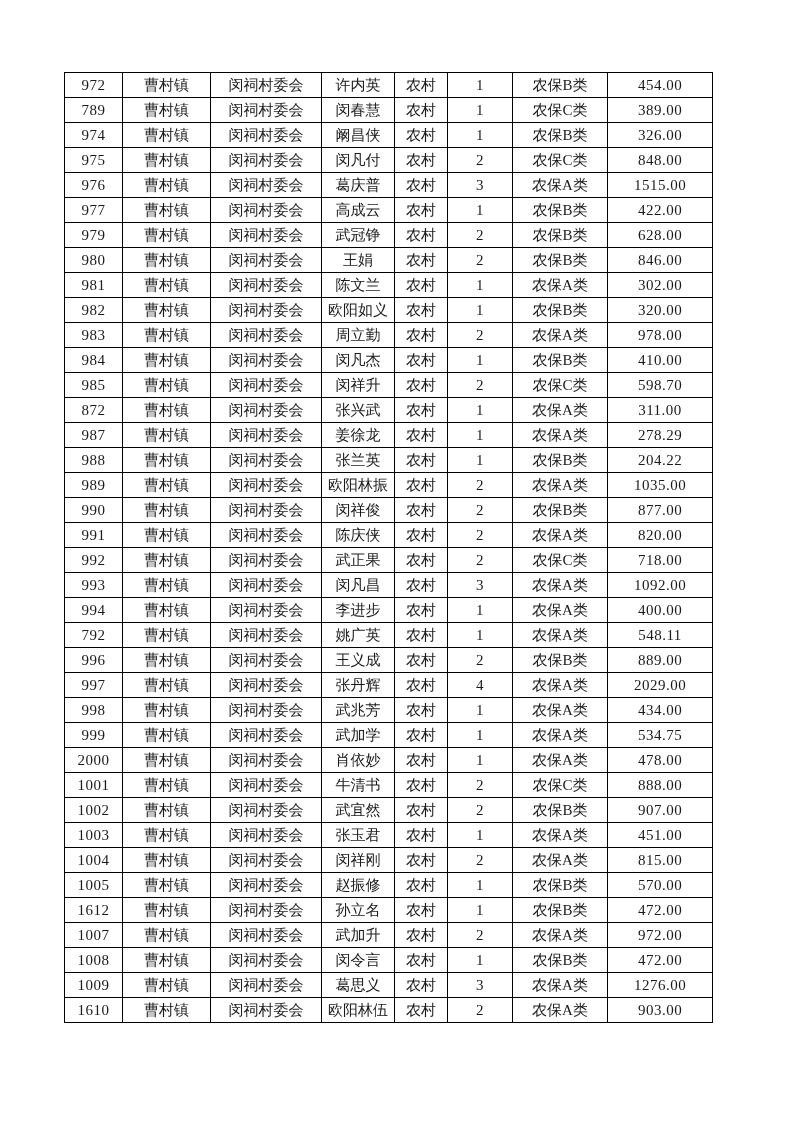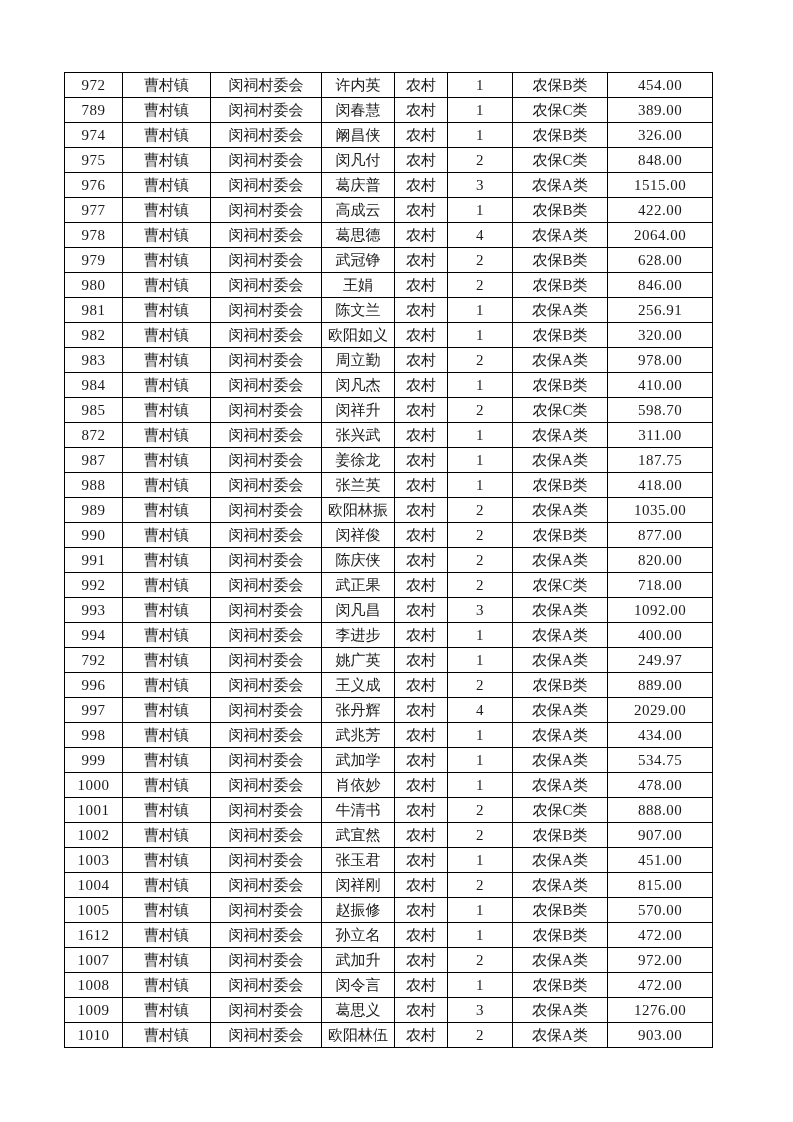--- a/index.html
+++ b/index.html
@@ -109,30 +109,20 @@
     <td class="num">977</td>
     <td>曹村镇</td>
     <td>闵祠村委会</td>
     <td>高成云</td>
     <td>农村</td>
     <td class="num">1</td>
     <td>农保B类</td>
     <td class="num">422.00</td>
   </tr>
         <tr>
-    <td class="num">978</td>
-    <td>曹村镇</td>
-    <td>闵祠村委会</td>
-    <td>葛思德</td>
-    <td>农村</td>
-    <td class="num">4</td>
-    <td>农保A类</td>
-    <td class="num">2064.00</td>
-  </tr>
-        <tr>
     <td class="num">979</td>
     <td>曹村镇</td>
     <td>闵祠村委会</td>
     <td>武冠铮</td>
     <td>农村</td>
     <td class="num">2</td>
     <td>农保B类</td>
     <td class="num">628.00</td>
   </tr>
         <tr>
@@ -146,21 +136,21 @@
     <td class="num">846.00</td>
   </tr>
         <tr>
     <td class="num">981</td>
     <td>曹村镇</td>
     <td>闵祠村委会</td>
     <td>陈文兰</td>
     <td>农村</td>
     <td class="num">1</td>
     <td>农保A类</td>
-    <td class="num">256.91</td>
+    <td class="num">302.00</td>
   </tr>
         <tr>
     <td class="num">982</td>
     <td>曹村镇</td>
     <td>闵祠村委会</td>
     <td>欧阳如义</td>
     <td>农村</td>
     <td class="num">1</td>
     <td>农保B类</td>
     <td class="num">320.00</td>
@@ -206,31 +196,31 @@
     <td class="num">311.00</td>
   </tr>
         <tr>
     <td class="num">987</td>
     <td>曹村镇</td>
     <td>闵祠村委会</td>
     <td>姜徐龙</td>
     <td>农村</td>
     <td class="num">1</td>
     <td>农保A类</td>
-    <td class="num">187.75</td>
+    <td class="num">278.29</td>
   </tr>
         <tr>
     <td class="num">988</td>
     <td>曹村镇</td>
     <td>闵祠村委会</td>
     <td>张兰英</td>
     <td>农村</td>
     <td class="num">1</td>
     <td>农保B类</td>
-    <td class="num">418.00</td>
+    <td class="num">204.22</td>
   </tr>
         <tr>
     <td class="num">989</td>
     <td>曹村镇</td>
     <td>闵祠村委会</td>
     <td>欧阳林振</td>
     <td>农村</td>
     <td class="num">2</td>
     <td>农保A类</td>
     <td class="num">1035.00</td>
@@ -286,21 +276,21 @@
     <td class="num">400.00</td>
   </tr>
         <tr>
     <td class="num">792</td>
     <td>曹村镇</td>
     <td>闵祠村委会</td>
     <td>姚广英</td>
     <td>农村</td>
     <td class="num">1</td>
     <td>农保A类</td>
-    <td class="num">249.97</td>
+    <td class="num">548.11</td>
   </tr>
         <tr>
     <td class="num">996</td>
     <td>曹村镇</td>
     <td>闵祠村委会</td>
     <td>王义成</td>
     <td>农村</td>
     <td class="num">2</td>
     <td>农保B类</td>
     <td class="num">889.00</td>
@@ -329,21 +319,21 @@
     <td class="num">999</td>
     <td>曹村镇</td>
     <td>闵祠村委会</td>
     <td>武加学</td>
     <td>农村</td>
     <td class="num">1</td>
     <td>农保A类</td>
     <td class="num">534.75</td>
   </tr>
         <tr>
-    <td class="num">1000</td>
+    <td class="num">2000</td>
     <td>曹村镇</td>
     <td>闵祠村委会</td>
     <td>肖依妙</td>
     <td>农村</td>
     <td class="num">1</td>
     <td>农保A类</td>
     <td class="num">478.00</td>
   </tr>
         <tr>
     <td class="num">1001</td>
@@ -429,21 +419,21 @@
     <td class="num">1009</td>
     <td>曹村镇</td>
     <td>闵祠村委会</td>
     <td>葛思义</td>
     <td>农村</td>
     <td class="num">3</td>
     <td>农保A类</td>
     <td class="num">1276.00</td>
   </tr>
         <tr>
-    <td class="num">1010</td>
+    <td class="num">1610</td>
     <td>曹村镇</td>
     <td>闵祠村委会</td>
     <td>欧阳林伍</td>
     <td>农村</td>
     <td class="num">2</td>
     <td>农保A类</td>
     <td class="num">903.00</td>
   </tr>
       </tbody>
   </table>

